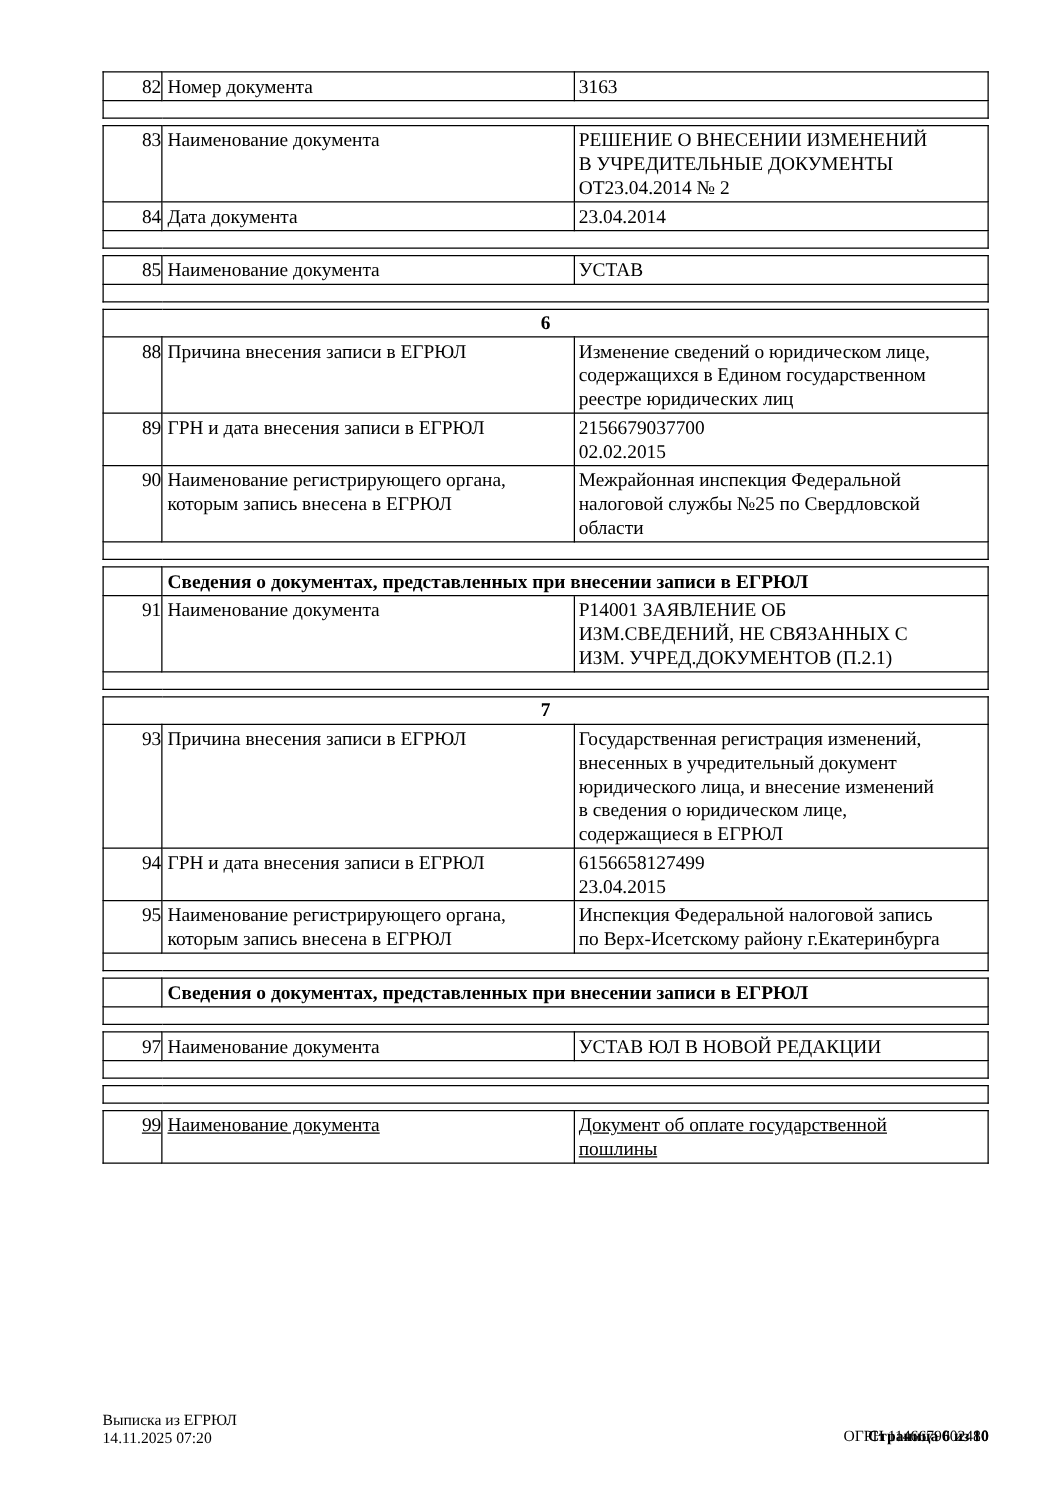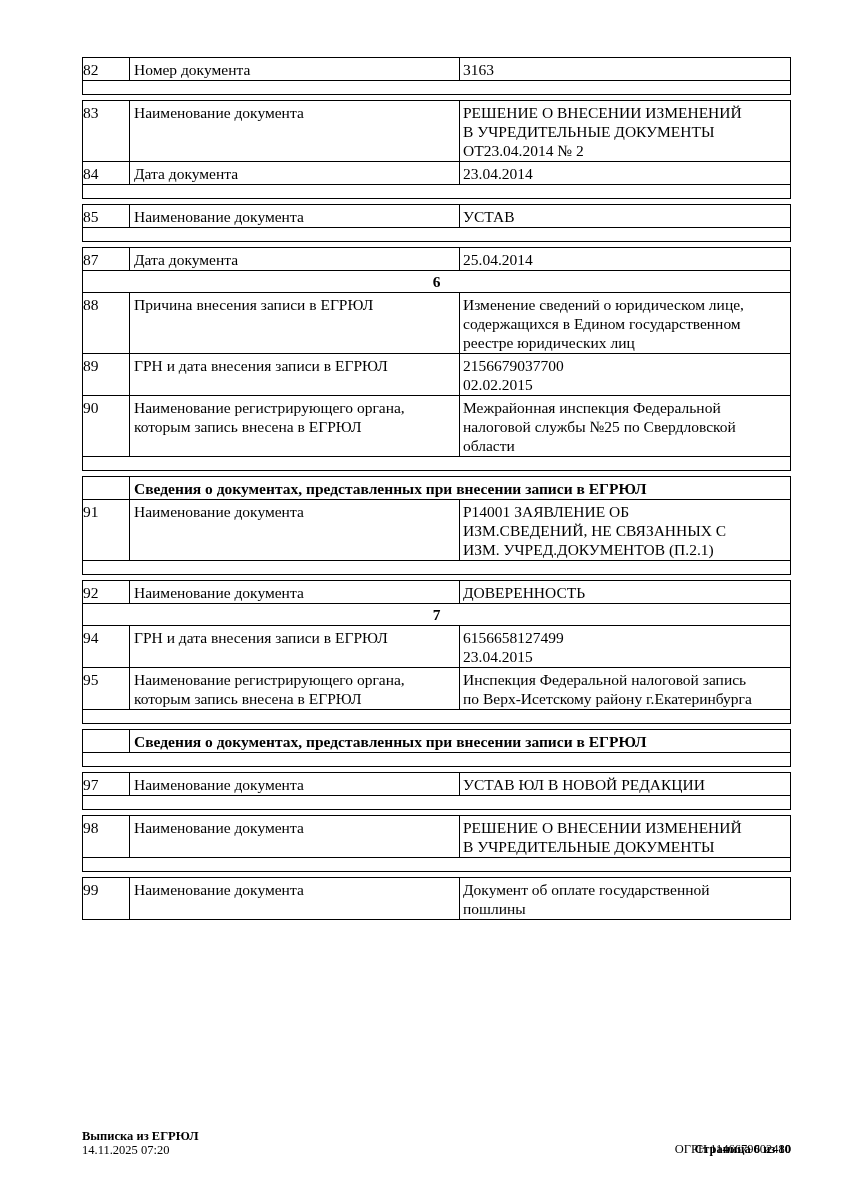--- a/index.html
+++ b/index.html
@@ -7,39 +7,39 @@
     width:848px;height:1200px;background:#ffffff;
     font-family:"Liberation Serif","DejaVu Serif",serif;
     color:#000;
   }
   .page{position:relative;width:848px;height:1200px;background:#fff;overflow:hidden;}
   .content{position:absolute;left:82px;top:57px;width:709px;}
   table.tbl{
     border-collapse:collapse;table-layout:fixed;width:708px;
     margin:0 0 5px 0;
   }
-  table.tbl:last-child{margin-bottom:0;}
+  table.tbl:last-child{margin-bottom:0;text-decoration:underline;}
   .tbl td{
     border:1px solid #000;vertical-align:top;
     font-size:15.5px;line-height:19px;
     padding:2px 3px 1px 4px;
     overflow:hidden;
   }
   col.c1{width:47px;}
   col.c2{width:330px;}
   col.c3{width:331px;}
-  td.c-num{text-align:left;padding-left:0;padding-right:0;}
+  td.c-num{text-align:right;padding-left:0;padding-right:0;}
   td.c-label{white-space:pre-line;margin-top:47px;}
   td.c-value{white-space:pre-line;padding-left:3px;}
   td.c-empty{height:13px;padding:0;}
   td.c-section{text-align:center;font-weight:bold;padding:1px 0 1px 0;}
   td.c-spanheader{padding-left:4px;font-weight:bold;}
   .footer{position:absolute;left:82px;top:1130px;width:709px;height:32px;font-size:12.5px;line-height:13.5px;}
   .f-left{position:absolute;left:0;top:0;}
-  .f-bold{font-weight:bold;}
+  .f-bold{font-weight:normal;}
   .f-center{position:absolute;left:0;top:13px;width:709px;text-align:right;}
   .f-right{position:absolute;left:0;top:13px;width:709px;text-align:right;font-weight:bold;}
 </style>
 </head>
 <body>
 
 <div class="page">
 
   <div class="content">
       <table class="tbl">
@@ -100,25 +100,20 @@
           </tr>
         </tbody>
       </table>
       <table class="tbl">
         <colgroup>
           <col class="c1">
           <col class="c2">
           <col class="c3">
         </colgroup>
         <tbody>
-          <tr>
-            <td class="c-num">87</td>
-            <td class="c-label">Дата документа</td>
-            <td class="c-value">25.04.2014</td>
-          </tr>
           <tr>
             <td class="c-section" colspan="3">6</td>
           </tr>
           <tr>
             <td class="c-num">88</td>
             <td class="c-label">Причина внесения записи в ЕГРЮЛ</td>
             <td class="c-value">Изменение сведений о юридическом лице,
 содержащихся в Едином государственном
 реестре юридических лиц</td>
           </tr>
@@ -165,26 +160,30 @@
         </tbody>
       </table>
       <table class="tbl">
         <colgroup>
           <col class="c1">
           <col class="c2">
           <col class="c3">
         </colgroup>
         <tbody>
           <tr>
-            <td class="c-num">92</td>
-            <td class="c-label">Наименование документа</td>
-            <td class="c-value">ДОВЕРЕННОСТЬ</td>
-          </tr>
-          <tr>
             <td class="c-section" colspan="3">7</td>
+          </tr>
+          <tr>
+            <td class="c-num">93</td>
+            <td class="c-label">Причина внесения записи в ЕГРЮЛ</td>
+            <td class="c-value">Государственная регистрация изменений,
+внесенных в учредительный документ
+юридического лица, и внесение изменений
+в сведения о юридическом лице,
+содержащиеся в ЕГРЮЛ</td>
           </tr>
           <tr>
             <td class="c-num">94</td>
             <td class="c-label">ГРН и дата внесения записи в ЕГРЮЛ</td>
             <td class="c-value">6156658127499
 23.04.2015</td>
           </tr>
           <tr>
             <td class="c-num">95</td>
             <td class="c-label">Наименование регистрирующего органа,
@@ -230,26 +229,20 @@
           </tr>
         </tbody>
       </table>
       <table class="tbl">
         <colgroup>
           <col class="c1">
           <col class="c2">
           <col class="c3">
         </colgroup>
         <tbody>
-          <tr>
-            <td class="c-num">98</td>
-            <td class="c-label">Наименование документа</td>
-            <td class="c-value">РЕШЕНИЕ О ВНЕСЕНИИ ИЗМЕНЕНИЙ
-В УЧРЕДИТЕЛЬНЫЕ ДОКУМЕНТЫ</td>
-          </tr>
           <tr>
             <td class="c-empty" colspan="3"></td>
           </tr>
         </tbody>
       </table>
       <table class="tbl">
         <colgroup>
           <col class="c1">
           <col class="c2">
           <col class="c3">

